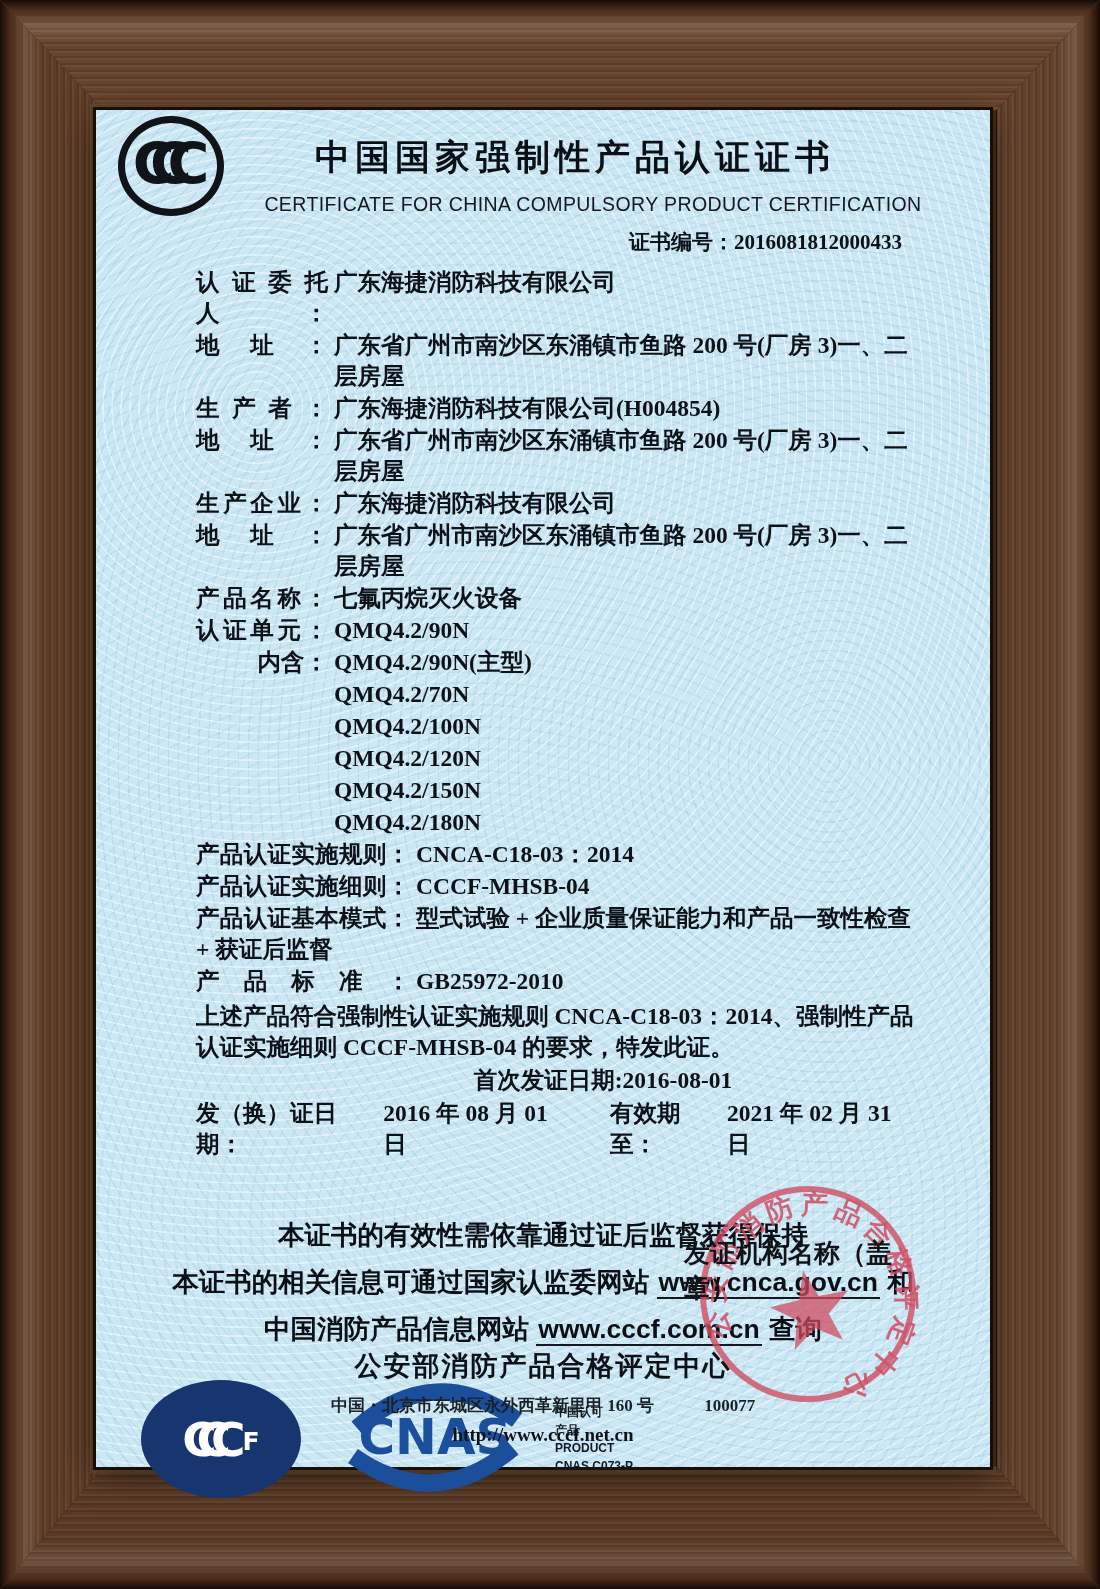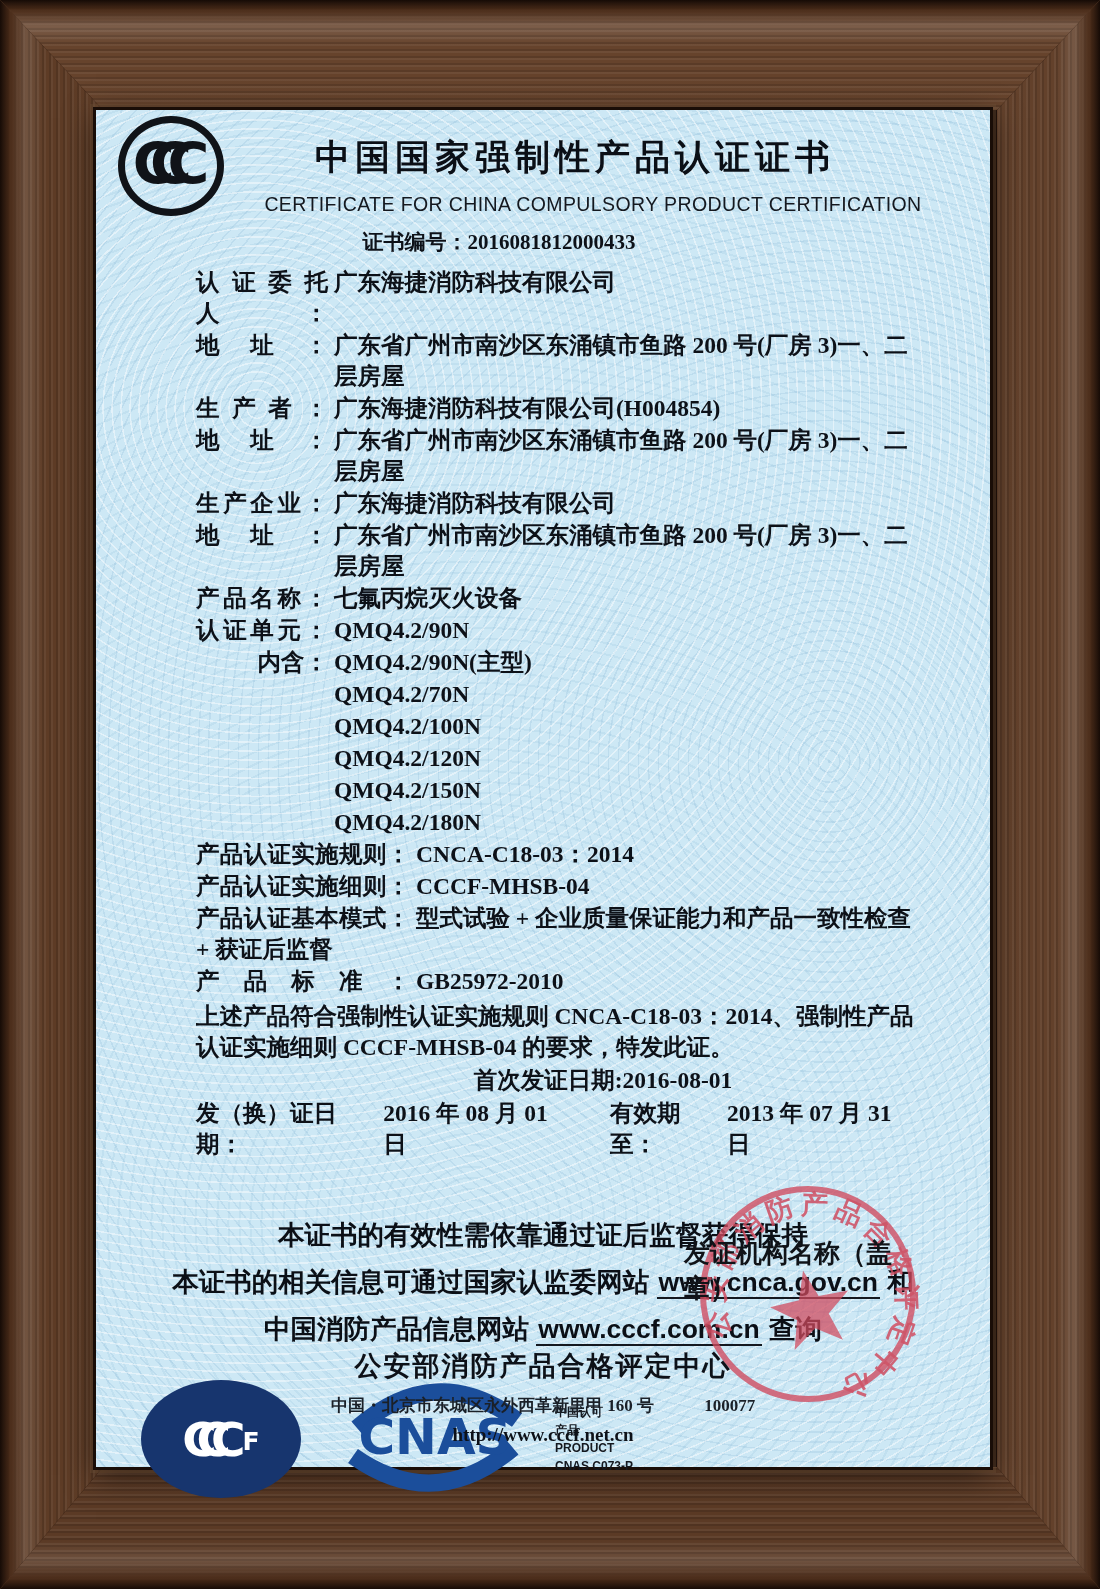--- a/index.html
+++ b/index.html
@@ -46,21 +46,21 @@
   
   .header{position:relative;padding-top:24px;}
   .ccc-mark{position:absolute;left:22px;top:6px;width:92px;height:86px;border:7px solid #101318;border-radius:50%;
     display:flex;align-items:center;justify-content:center;}
   .ccc-mark .cs{font-family:"DejaVu Sans",sans-serif;font-weight:bold;font-size:57px;letter-spacing:-0.43em;
     padding-right:.43em;color:#101318;line-height:1;transform:translateY(-2px);}
   .title-zh{text-align:center;padding-left:64px;font-family:"Liberation Sans","DejaVu Sans",sans-serif;
     font-weight:bold;font-size:35px;letter-spacing:5px;color:#0b0f16;}
   .title-en{text-align:center;padding-left:100px;margin-top:12px;font-family:"Liberation Sans","DejaVu Sans",sans-serif;
     font-size:19.5px;letter-spacing:.4px;color:#14181f;}
-  .cert-no{text-align:center;padding-right:88px;margin-top:12px;font-size:21px;font-weight:600;}
+  .cert-no{text-align:right;padding-right:88px;margin-top:12px;font-size:21px;font-weight:600;}
 
   
   .body{padding:10px 70px 0 100px;font-size:23.5px;font-weight:600;line-height:31px;}
   .row{display:flex;margin-top:1px;}
   .lbl{flex:none;width:132px;font-weight:700;text-align:justify;text-align-last:justify;}
   .lbl-r{flex:none;width:132px;font-weight:700;text-align:right;text-align-last:right;}
   .lblw{flex:none;width:214px;font-weight:700;text-align:justify;text-align-last:justify;}
   .val{flex:1;padding-left:6px;}
   .model{margin-left:138px;margin-top:1px;}
   .inlinep{margin:1px 0 0 0;}
@@ -181,21 +181,21 @@
         <span class="val">GB25972-2010</span>
       </div>
 
       <div class="statement">上述产品符合强制性认证实施规则 CNCA-C18-03：2014、强制性产品认证实施细则 CCCF-MHSB-04 的要求，特发此证。</div>
       <div class="first-issue">首次发证日期:2016-08-01</div>
       <div class="issue-line">
         <span>发（换）证日期：</span>
         <span>2016 年 08 月 01 日</span>
         <span class="gap"></span>
         <span>有效期至：</span>
-        <span>2013 年 07 月 31 日</span>
+        <span>2021 年 02 月 31 日</span>
       </div>
     </div>
 
     <div class="notices">
       <div>本证书的有效性需依靠通过证后监督获得保持</div>
       <div>
         <span>本证书的相关信息可通过国家认监委网站</span>
         <span class="url">www.cnca.gov.cn</span>
         <span>和</span>
       </div>

